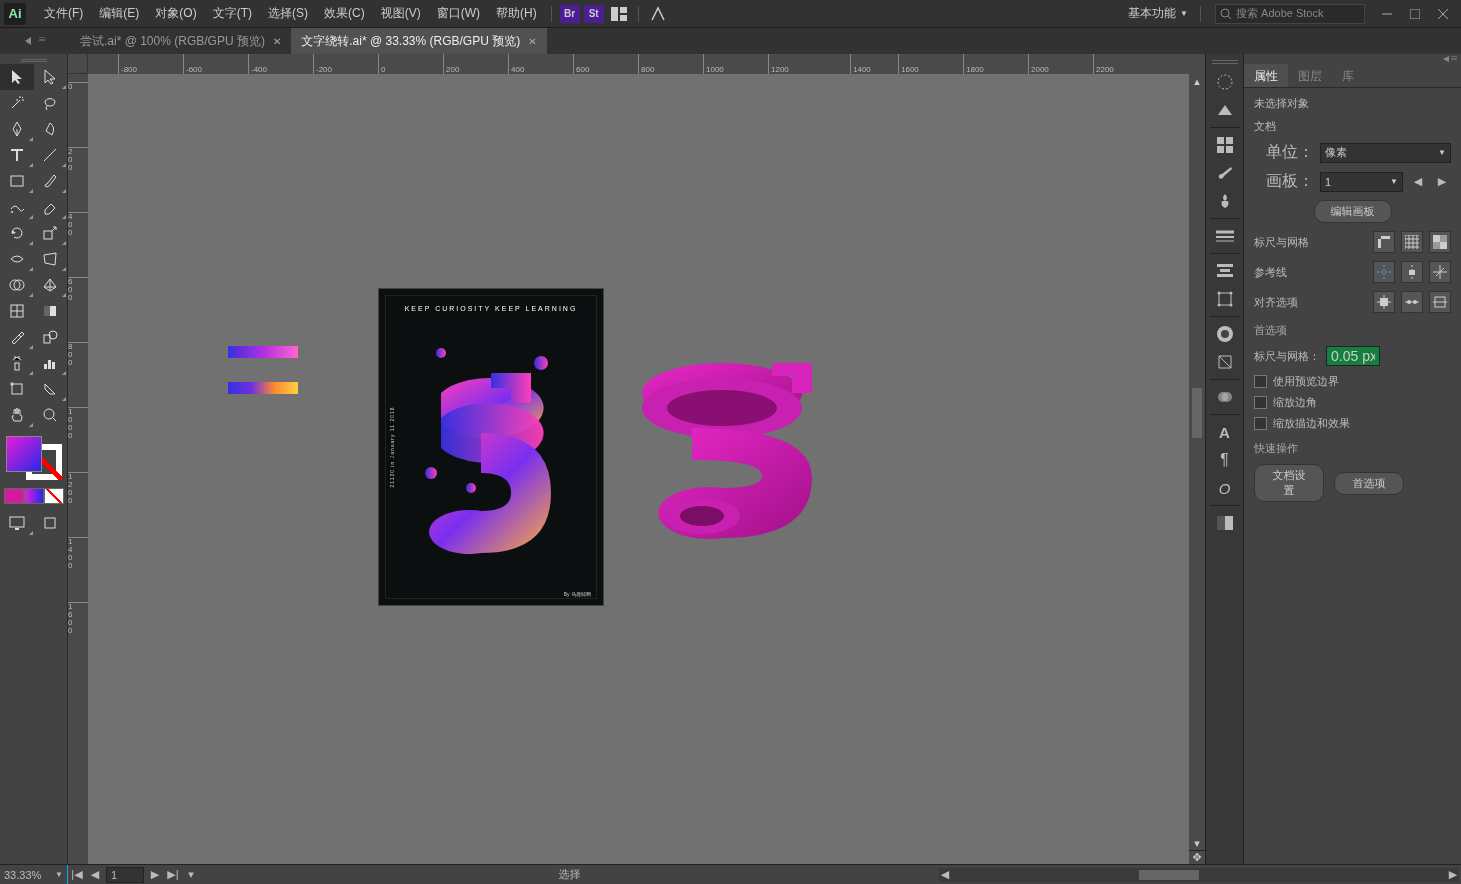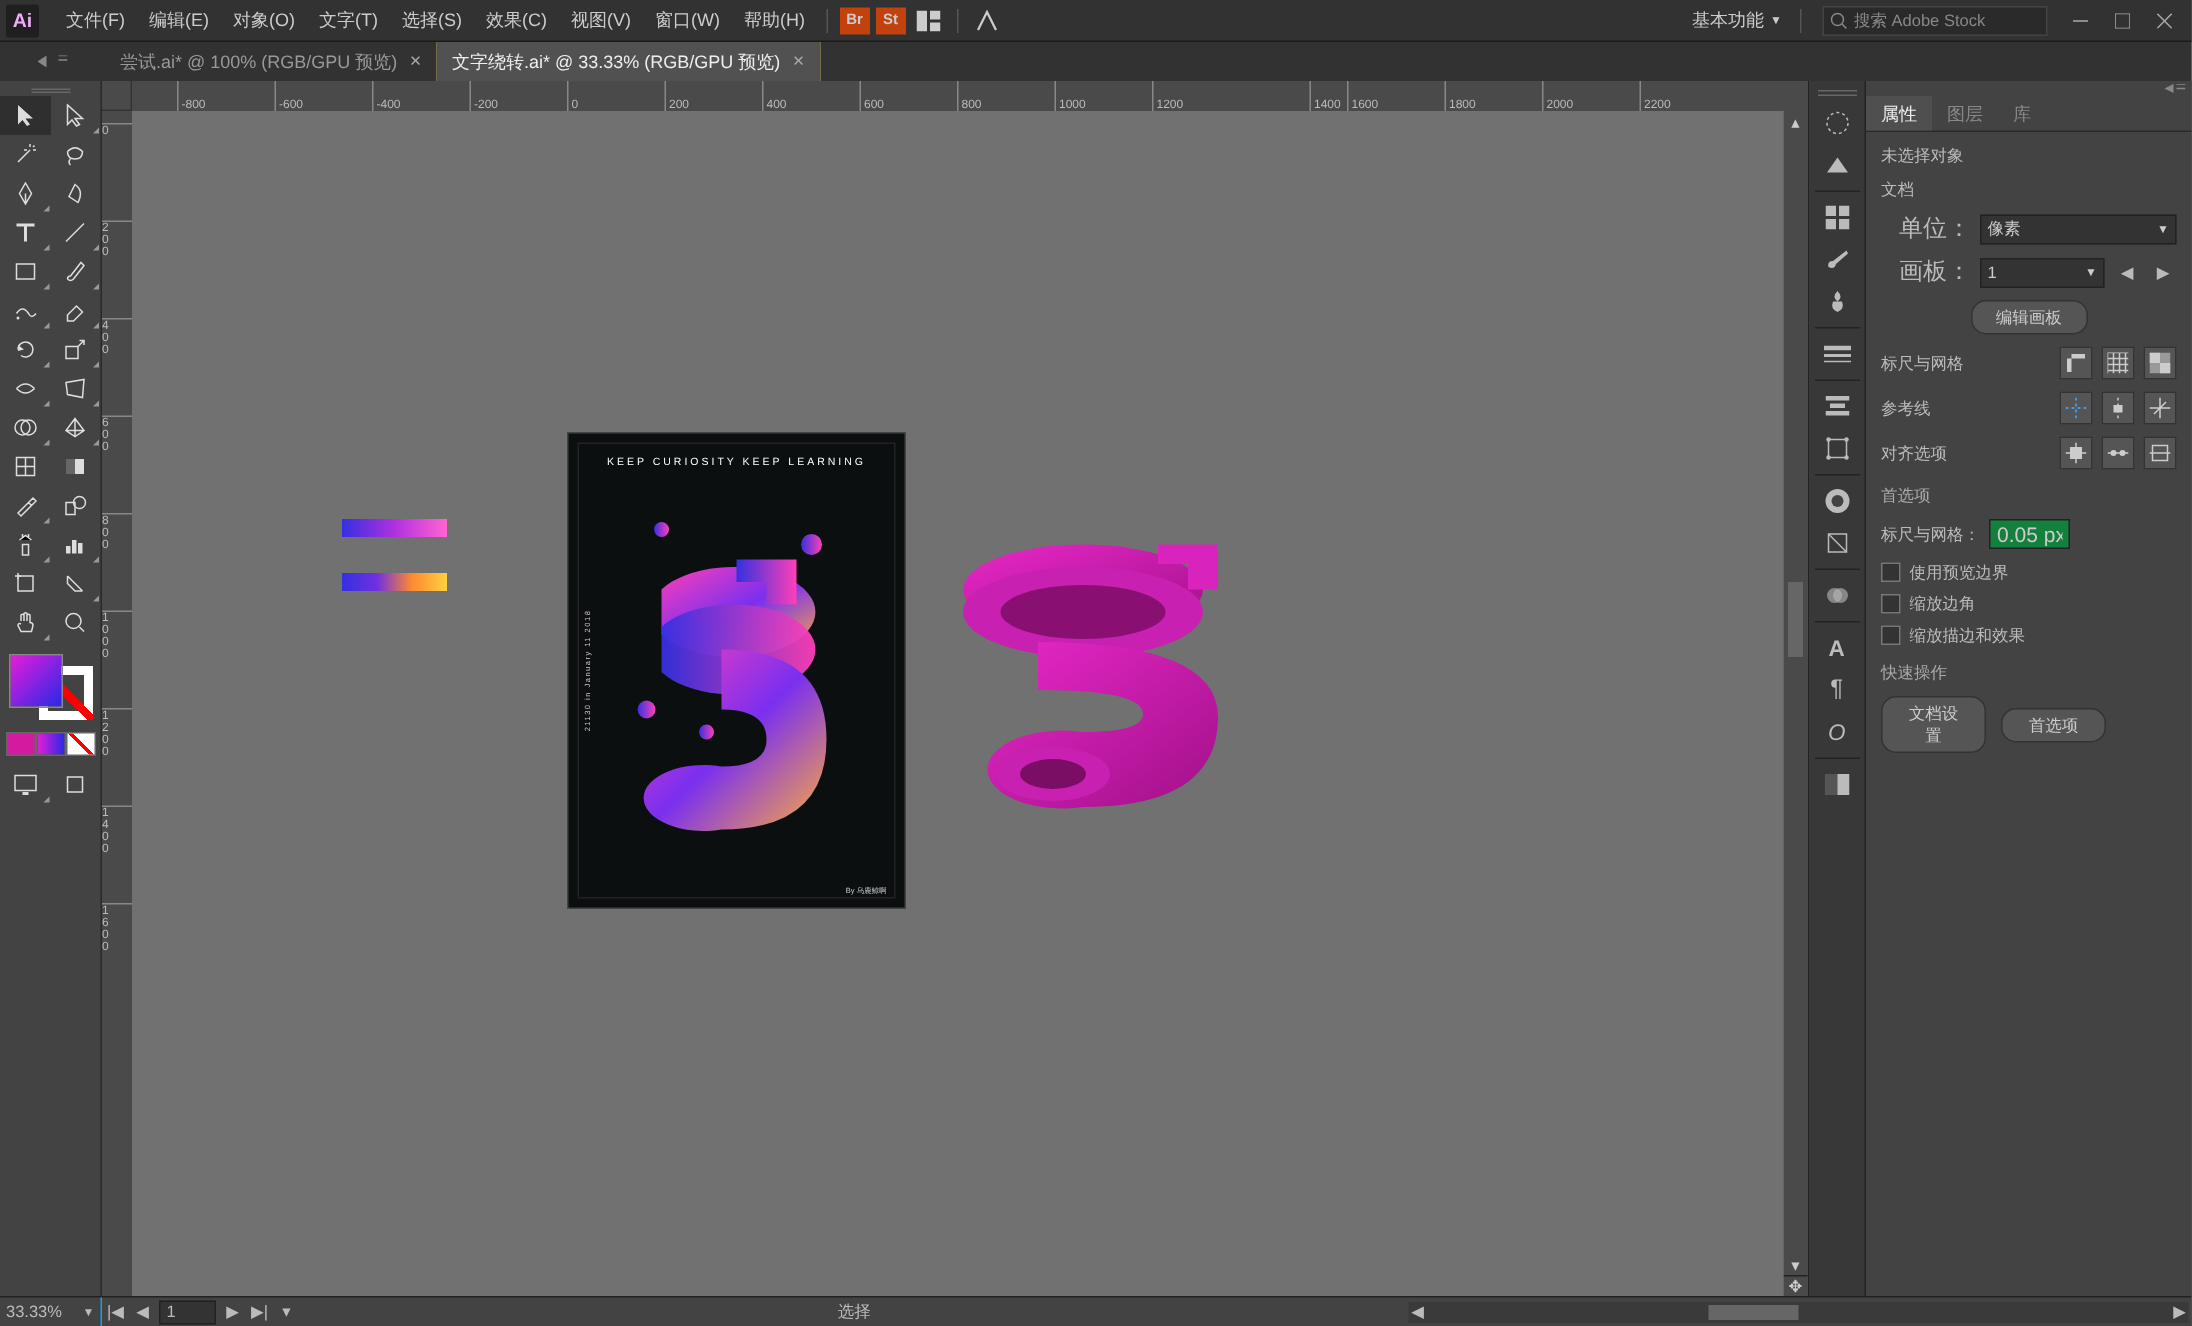--- a/index.html
+++ b/index.html
@@ -1,25 +1,25 @@
 <!DOCTYPE html>
 <html><head>
 <meta charset="utf-8">
 <style>
   *{box-sizing:border-box;margin:0;padding:0;font-family:"Microsoft YaHei","Segoe UI",sans-serif;user-select:none}
   body{width:1461px;height:884px;background:#323232;overflow:hidden;color:#ccc;font-size:11px}
   svg{display:block}
 
   
   #menubar{height:28px;background:#323232;display:flex;align-items:center;padding:0 4px;border-bottom:1px solid #1a1a1a}
-  #ai-logo{width:22px;height:22px;background:#1f1f1f;color:#f0abfc;font-weight:bold;font-size:13px;display:flex;align-items:center;justify-content:center;margin-right:10px;border-radius:2px}
+  #ai-logo{width:22px;height:22px;background:#1f1f1f;color:#86efac;font-weight:bold;font-size:13px;display:flex;align-items:center;justify-content:center;margin-right:10px;border-radius:2px}
   .menu-item{padding:4px 8px;color:#ccc;font-size:12px;cursor:default}
   .menu-sep{width:1px;height:16px;background:#555;margin:0 6px}
   .menu-icon{width:22px;height:22px;display:flex;align-items:center;justify-content:center;color:#ccc;margin:0 2px}
-  .menu-icon.box{background:#c2410c;width:20px;height:18px;font-size:10px;font-weight:bold}
+  .menu-icon.box{background:#4c1d95;width:20px;height:18px;font-size:10px;font-weight:bold}
   #menubar .spacer{flex:1}
   #workspace-dd{color:#ccc;font-size:12px;padding:2px 6px;display:flex;align-items:center;gap:4px}
   #search-box{width:150px;height:20px;background:#2a2a2a;border:1px solid #444;display:flex;align-items:center;padding:0 4px;margin:0 8px;color:#888;font-size:11px}
   #search-box svg{margin-right:4px}
   .win-btn{width:24px;height:20px;display:flex;align-items:center;justify-content:center;color:#aaa;margin:0 2px}
 
   
   #tabstrip{height:26px;background:#fde047;display:flex;align-items:flex-end;position:relative}
   #tabstrip .pre{width:70px;height:100%;background:#323232;display:flex;align-items:center;justify-content:center;color:#999}
   .doc-tab{height:26px;padding:0 10px;display:flex;align-items:center;gap:8px;font-size:12px;color:#bbb;position:relative}
@@ -425,21 +425,21 @@
           <div class="tick" style="left: 95px;">-600</div>
           <div class="tick" style="left: 160px;">-400</div>
           <div class="tick" style="left: 225px;">-200</div>
           <div class="tick" style="left: 290px;">0</div>
           <div class="tick" style="left: 355px;">200</div>
           <div class="tick" style="left: 420px;">400</div>
           <div class="tick" style="left: 485px;">600</div>
           <div class="tick" style="left: 550px;">800</div>
           <div class="tick" style="left: 615px;">1000</div>
           <div class="tick" style="left: 680px;">1200</div>
-          <div class="tick" style="left: 785px;">1400</div>
+          <div class="tick" style="left: 762px;">1400</div>
           <div class="tick" style="left: 810px;">1600</div>
           <div class="tick" style="left: 875px;">1800</div>
           <div class="tick" style="left: 940px;">2000</div>
           <div class="tick" style="left: 1005px;">2200</div>
         </div>
     </div>
     <div style="display:flex;flex:1">
       <div id="ruler-v">
           <div class="tick" style="top: 8px;">
             <div style="font-size:8px;line-height:8px">0</div>

